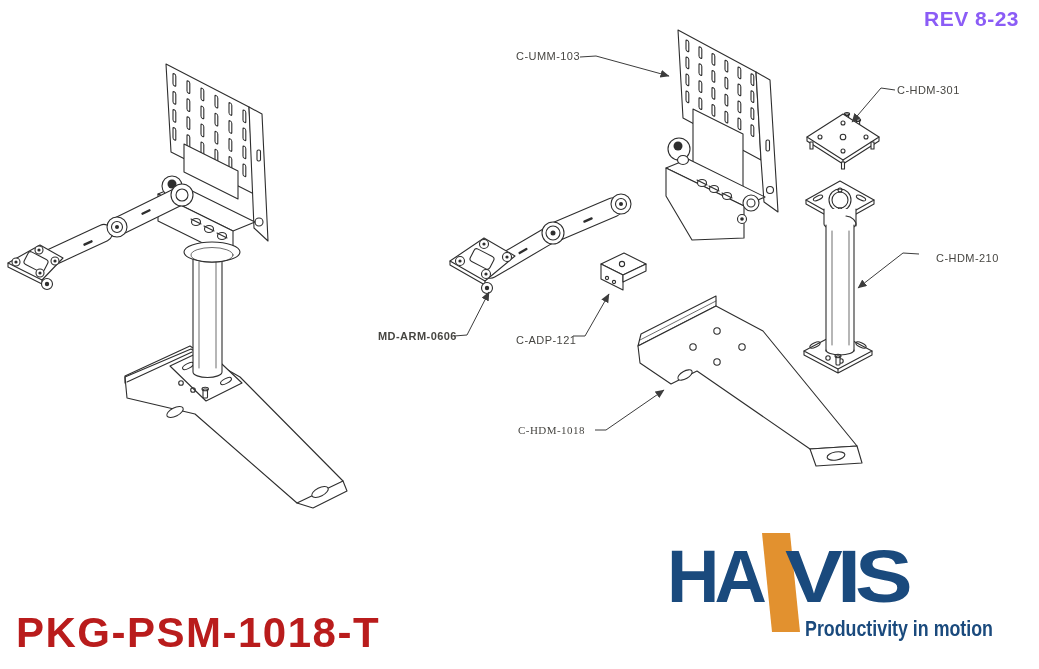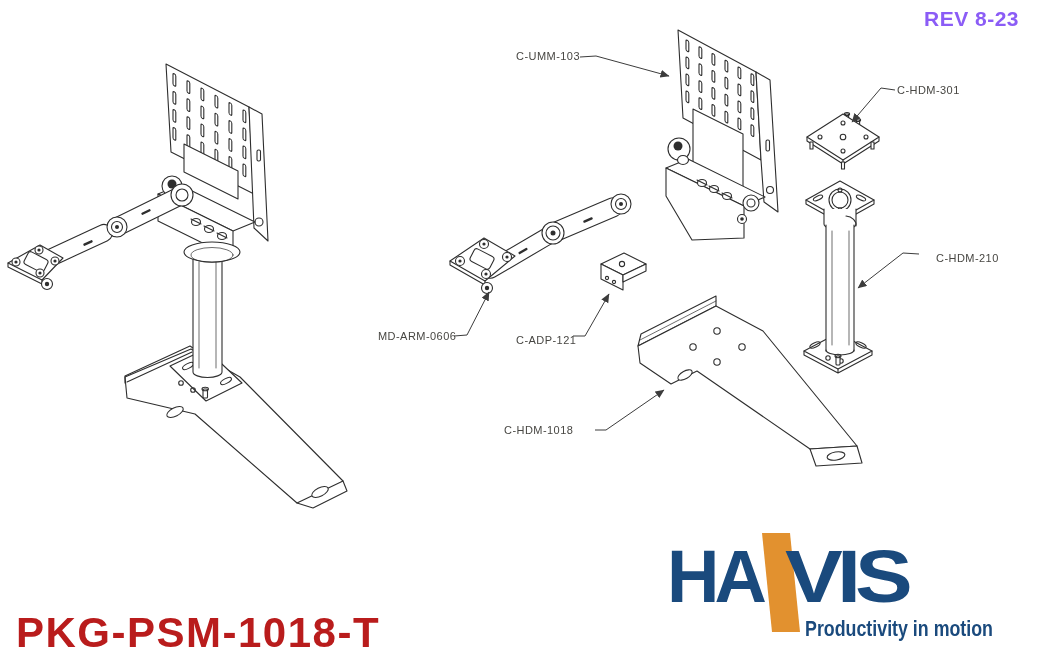--- a/index.html
+++ b/index.html
@@ -277,23 +277,23 @@
     <path class="leader" d="M919,254 L903,253 L858,288" marker-end="url(#arw)"></path>
     <path class="leader" d="M454,336 L467,335 L489,292" marker-end="url(#arw)"></path>
     <path class="leader" d="M573,336 L585,336 L609,294" marker-end="url(#arw)"></path>
     <path class="leader" d="M595,430 L606,430 L664,390" marker-end="url(#arw)"></path>
   </g>
 </svg>
 
 <div class="callout" style="left:516px;top:50px;">C-UMM-103</div>
 <div class="callout" style="left:897px;top:84px;text-align:right;">C-HDM-301</div>
 <div class="callout" style="left:921px;top:252px;margin-left:15px;">C-HDM-210</div>
-<div class="callout" style="left:378px;top:330px;">MD-ARM-0606</div>
+<div class="callout" style="left:378px;top:330px;font-weight:bold;">MD-ARM-0606</div>
 <div class="callout" style="left:516px;top:334px;">C-ADP-121</div>
-<div class="callout" style="left:504px;top:424px;">C-HDM-1018</div>
+<div class="callout" style="left:518px;top:424px;font-family:Liberation Serif, serif;">C-HDM-1018</div>
 
 <div class="rev">REV 8-23</div>
 <div class="title">PKG-PSM-1018-T</div>
 
 <svg class="logo" width="374" height="139" viewBox="0 0 374 139">
   <polygon points="97,3 125,3 135,102 107,102" fill="#e2912f"></polygon>
   <text x="2" y="72" font-size="74" font-weight="bold" letter-spacing="-5" textLength="95" lengthAdjust="spacingAndGlyphs" fill="#1a4a7d">HA</text>
   <text x="120" y="72" font-size="74" font-weight="bold" letter-spacing="-5" textLength="122" lengthAdjust="spacingAndGlyphs" fill="#1a4a7d">VIS</text>
   <text x="140" y="106" font-size="21.5" font-weight="bold" textLength="188" lengthAdjust="spacingAndGlyphs" fill="#1a4a7d">Productivity in motion</text>
 </svg>

